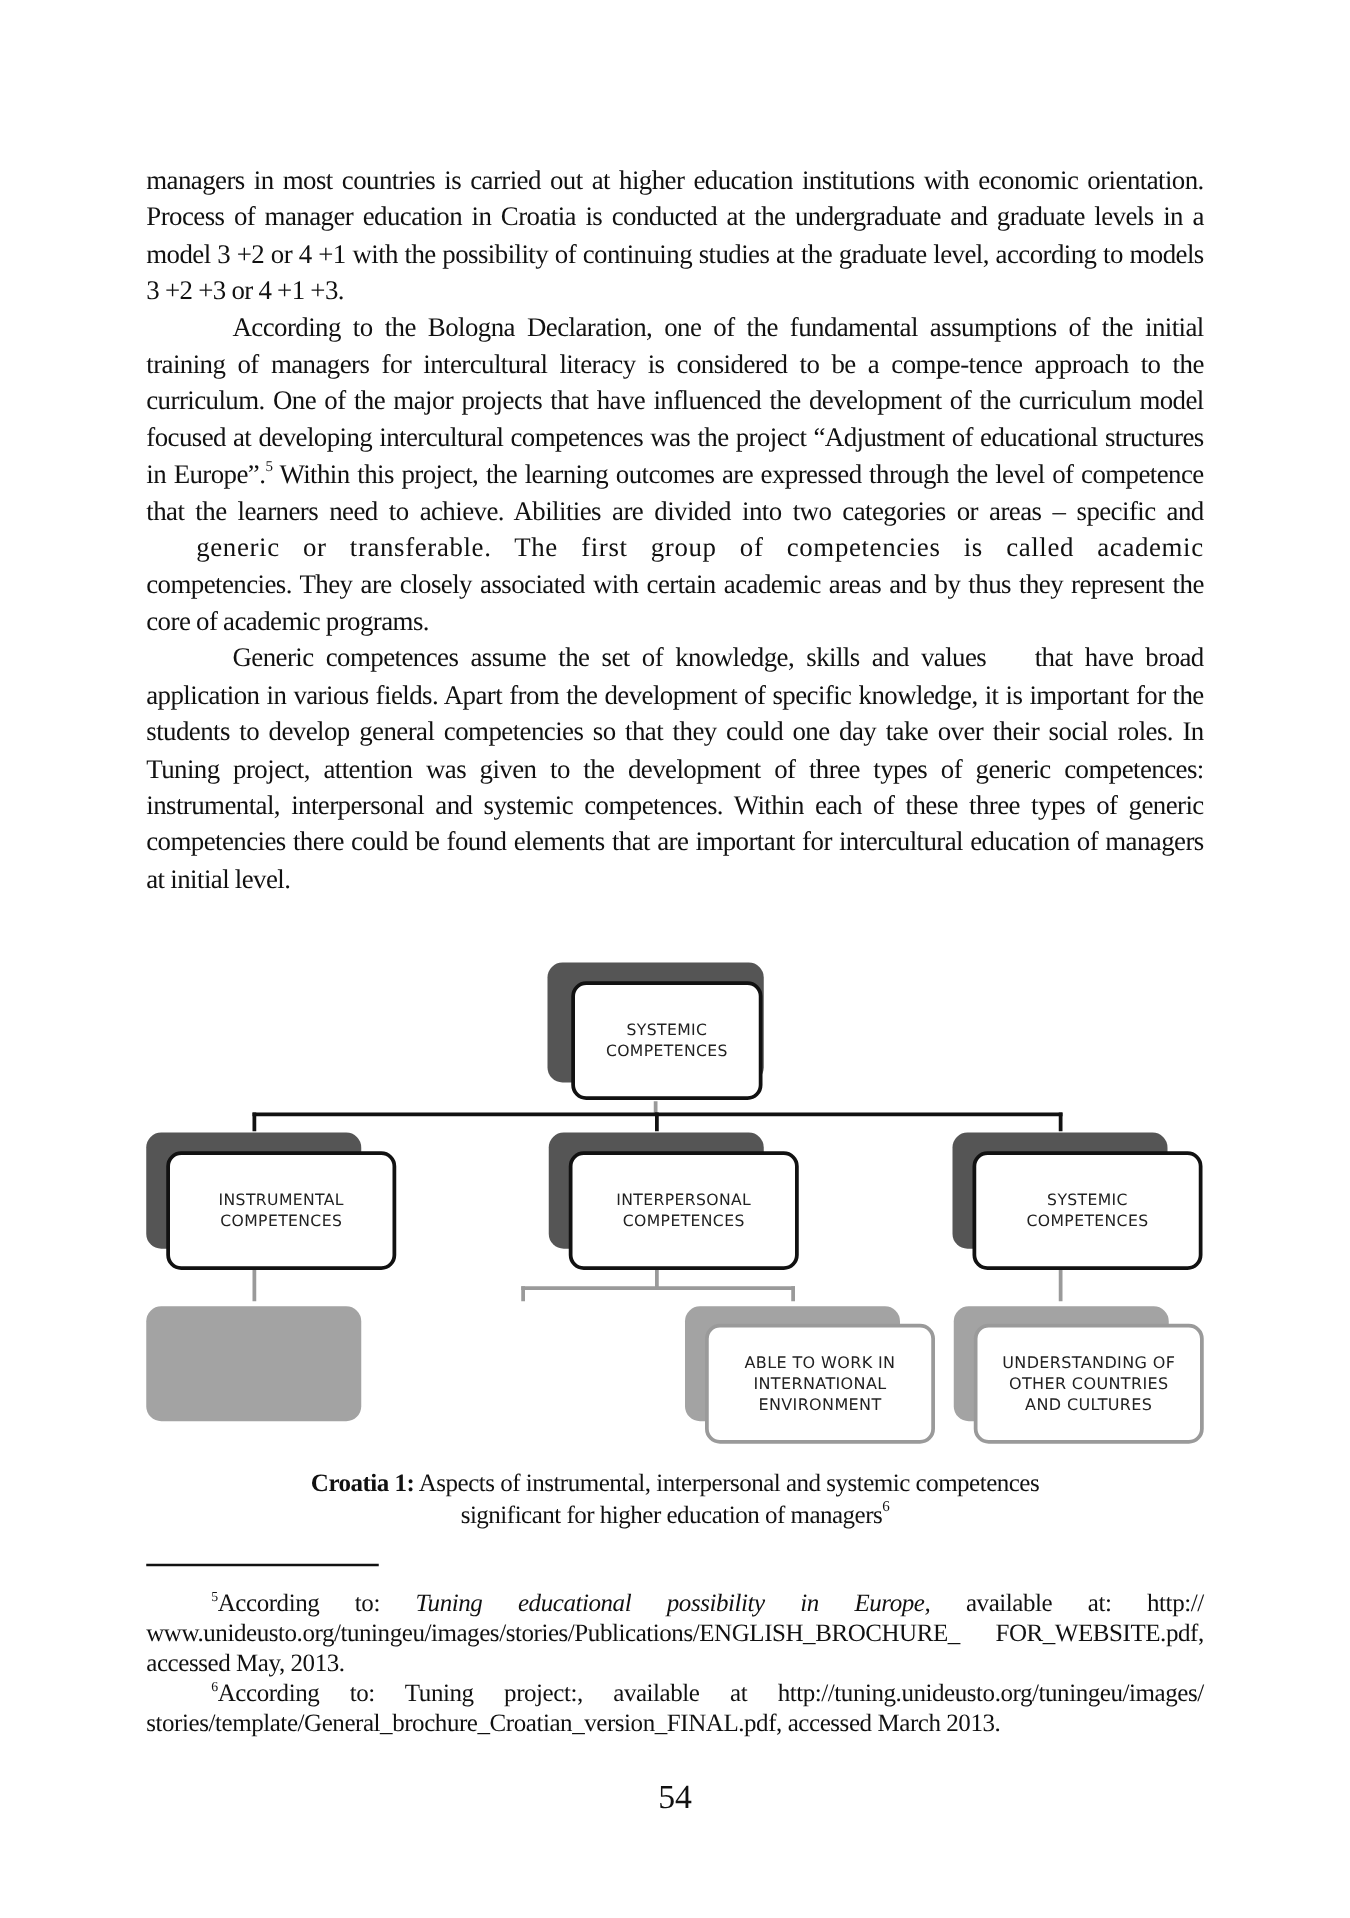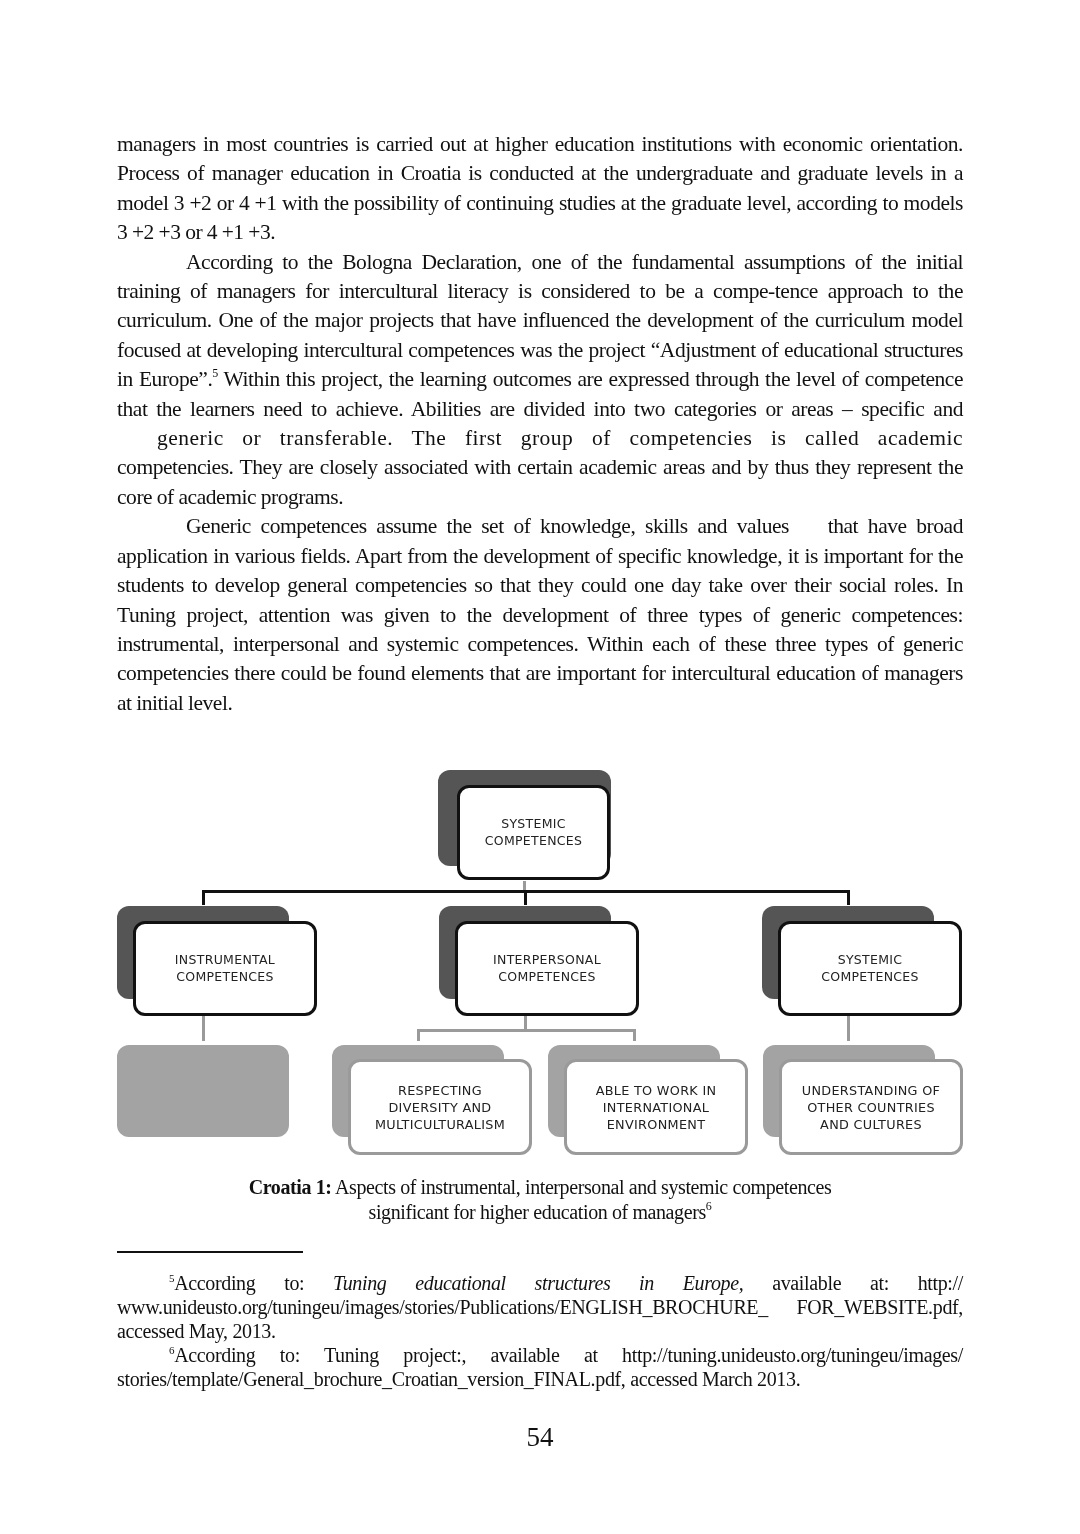--- a/index.html
+++ b/index.html
@@ -96,26 +96,20 @@
     </div>
     <div class="node lvl2" style="left:762px; top:893px; width:200px; height:112px;">
       <div class="shadow" style="left:0; top:0; width:172px; height:93px;"></div>
       <div class="box" style="left:16px; top:15px; width:178px; height:89px; white-space:pre-line;">SYSTEMIC
 COMPETENCES</div>
     </div>
 
     <div class="node lvl3" style="left:117px; top:1032px; width:200px; height:112px;">
       <div class="shadow" style="left:0; top:0; width:172px; height:92px;"></div>
     </div>
-    <div class="node lvl3" style="left:332px; top:1032px; width:200px; height:112px;">
-      <div class="shadow" style="left:0; top:0; width:172px; height:92px;"></div>
-      <div class="box" style="left:16px; top:14px; width:178px; height:90px; white-space:pre-line;">RESPECTING
-DIVERSITY AND
-MULTICULTURALISM</div>
-    </div>
     <div class="node lvl3" style="left:763px; top:1032px; width:200px; height:112px;">
       <div class="shadow" style="left:0; top:0; width:172px; height:92px;"></div>
       <div class="box" style="left:16px; top:14px; width:178px; height:90px; white-space:pre-line;">UNDERSTANDING OF
 OTHER COUNTRIES
 AND CULTURES</div>
     </div>
     <div class="node lvl3" style="left:548px; top:1032px; width:200px; height:112px;">
       <div class="shadow" style="left:0; top:0; width:172px; height:92px;"></div>
       <div class="box" style="left:16px; top:14px; width:178px; height:90px; white-space:pre-line;">ABLE TO WORK IN
 INTERNATIONAL
@@ -124,18 +118,18 @@
   </div>
 
   <div class="caption">
     <div><b>Croatia 1:</b><span> Aspects of instrumental, interpersonal and systemic competences</span></div>
     <div><span>significant for higher education of managers</span><sup>6</sup></div>
   </div>
 
   <div class="fn-rule"></div>
 
   <div class="footnotes">
-    <p><sup>5</sup><span>According to: </span><i>Tuning educational structures in Europe,</i><span> available at: http:// www.unideusto.org/tuningeu/images/stories/Publications/ENGLISH_BROCHURE_ FOR_WEBSITE.pdf, accessed May, 2013.</span></p>
+    <p><sup>5</sup><span>According to: </span><i>Tuning educational possibility in Europe,</i><span> available at: http:// www.unideusto.org/tuningeu/images/stories/Publications/ENGLISH_BROCHURE_ FOR_WEBSITE.pdf, accessed May, 2013.</span></p>
     <p><sup>6</sup><span>According to: Tuning project:, available at http://tuning.unideusto.org/tuningeu/images/ stories/template/General_brochure_Croatian_version_FINAL.pdf, accessed March 2013.</span></p>
   </div>
 
   <div class="pagenum">54</div>
 </div>
 
 </body></html>

